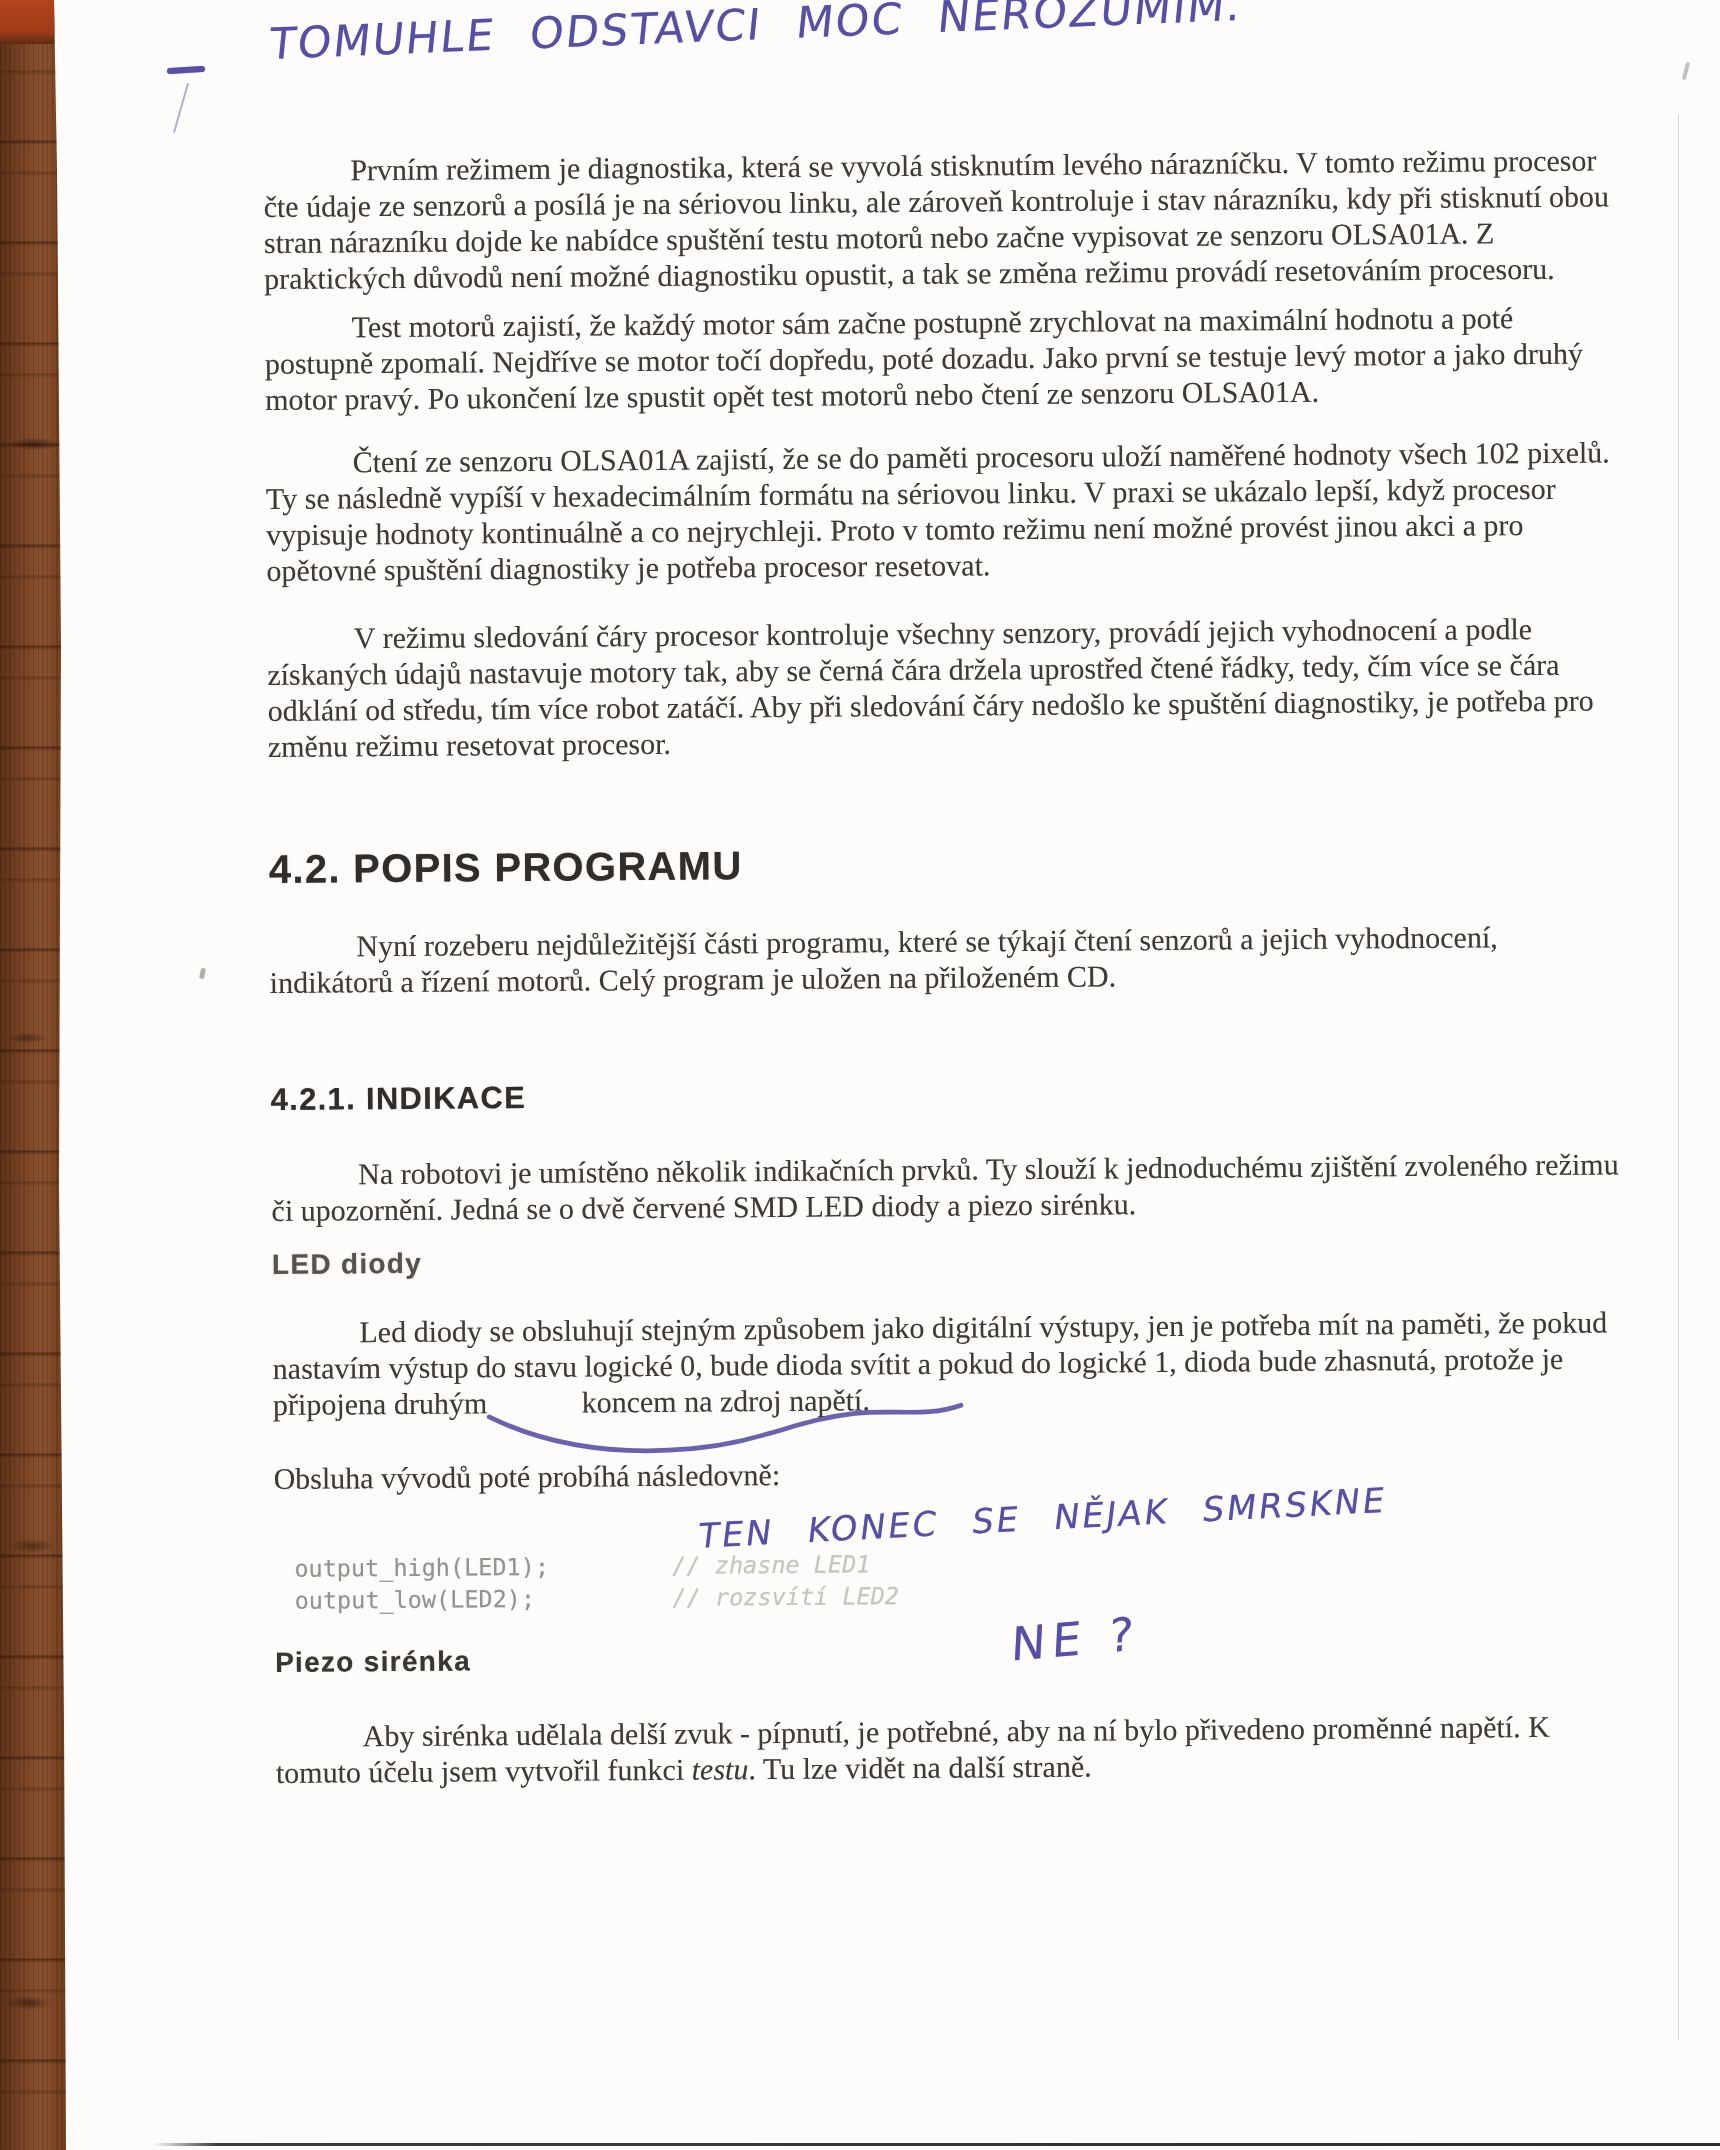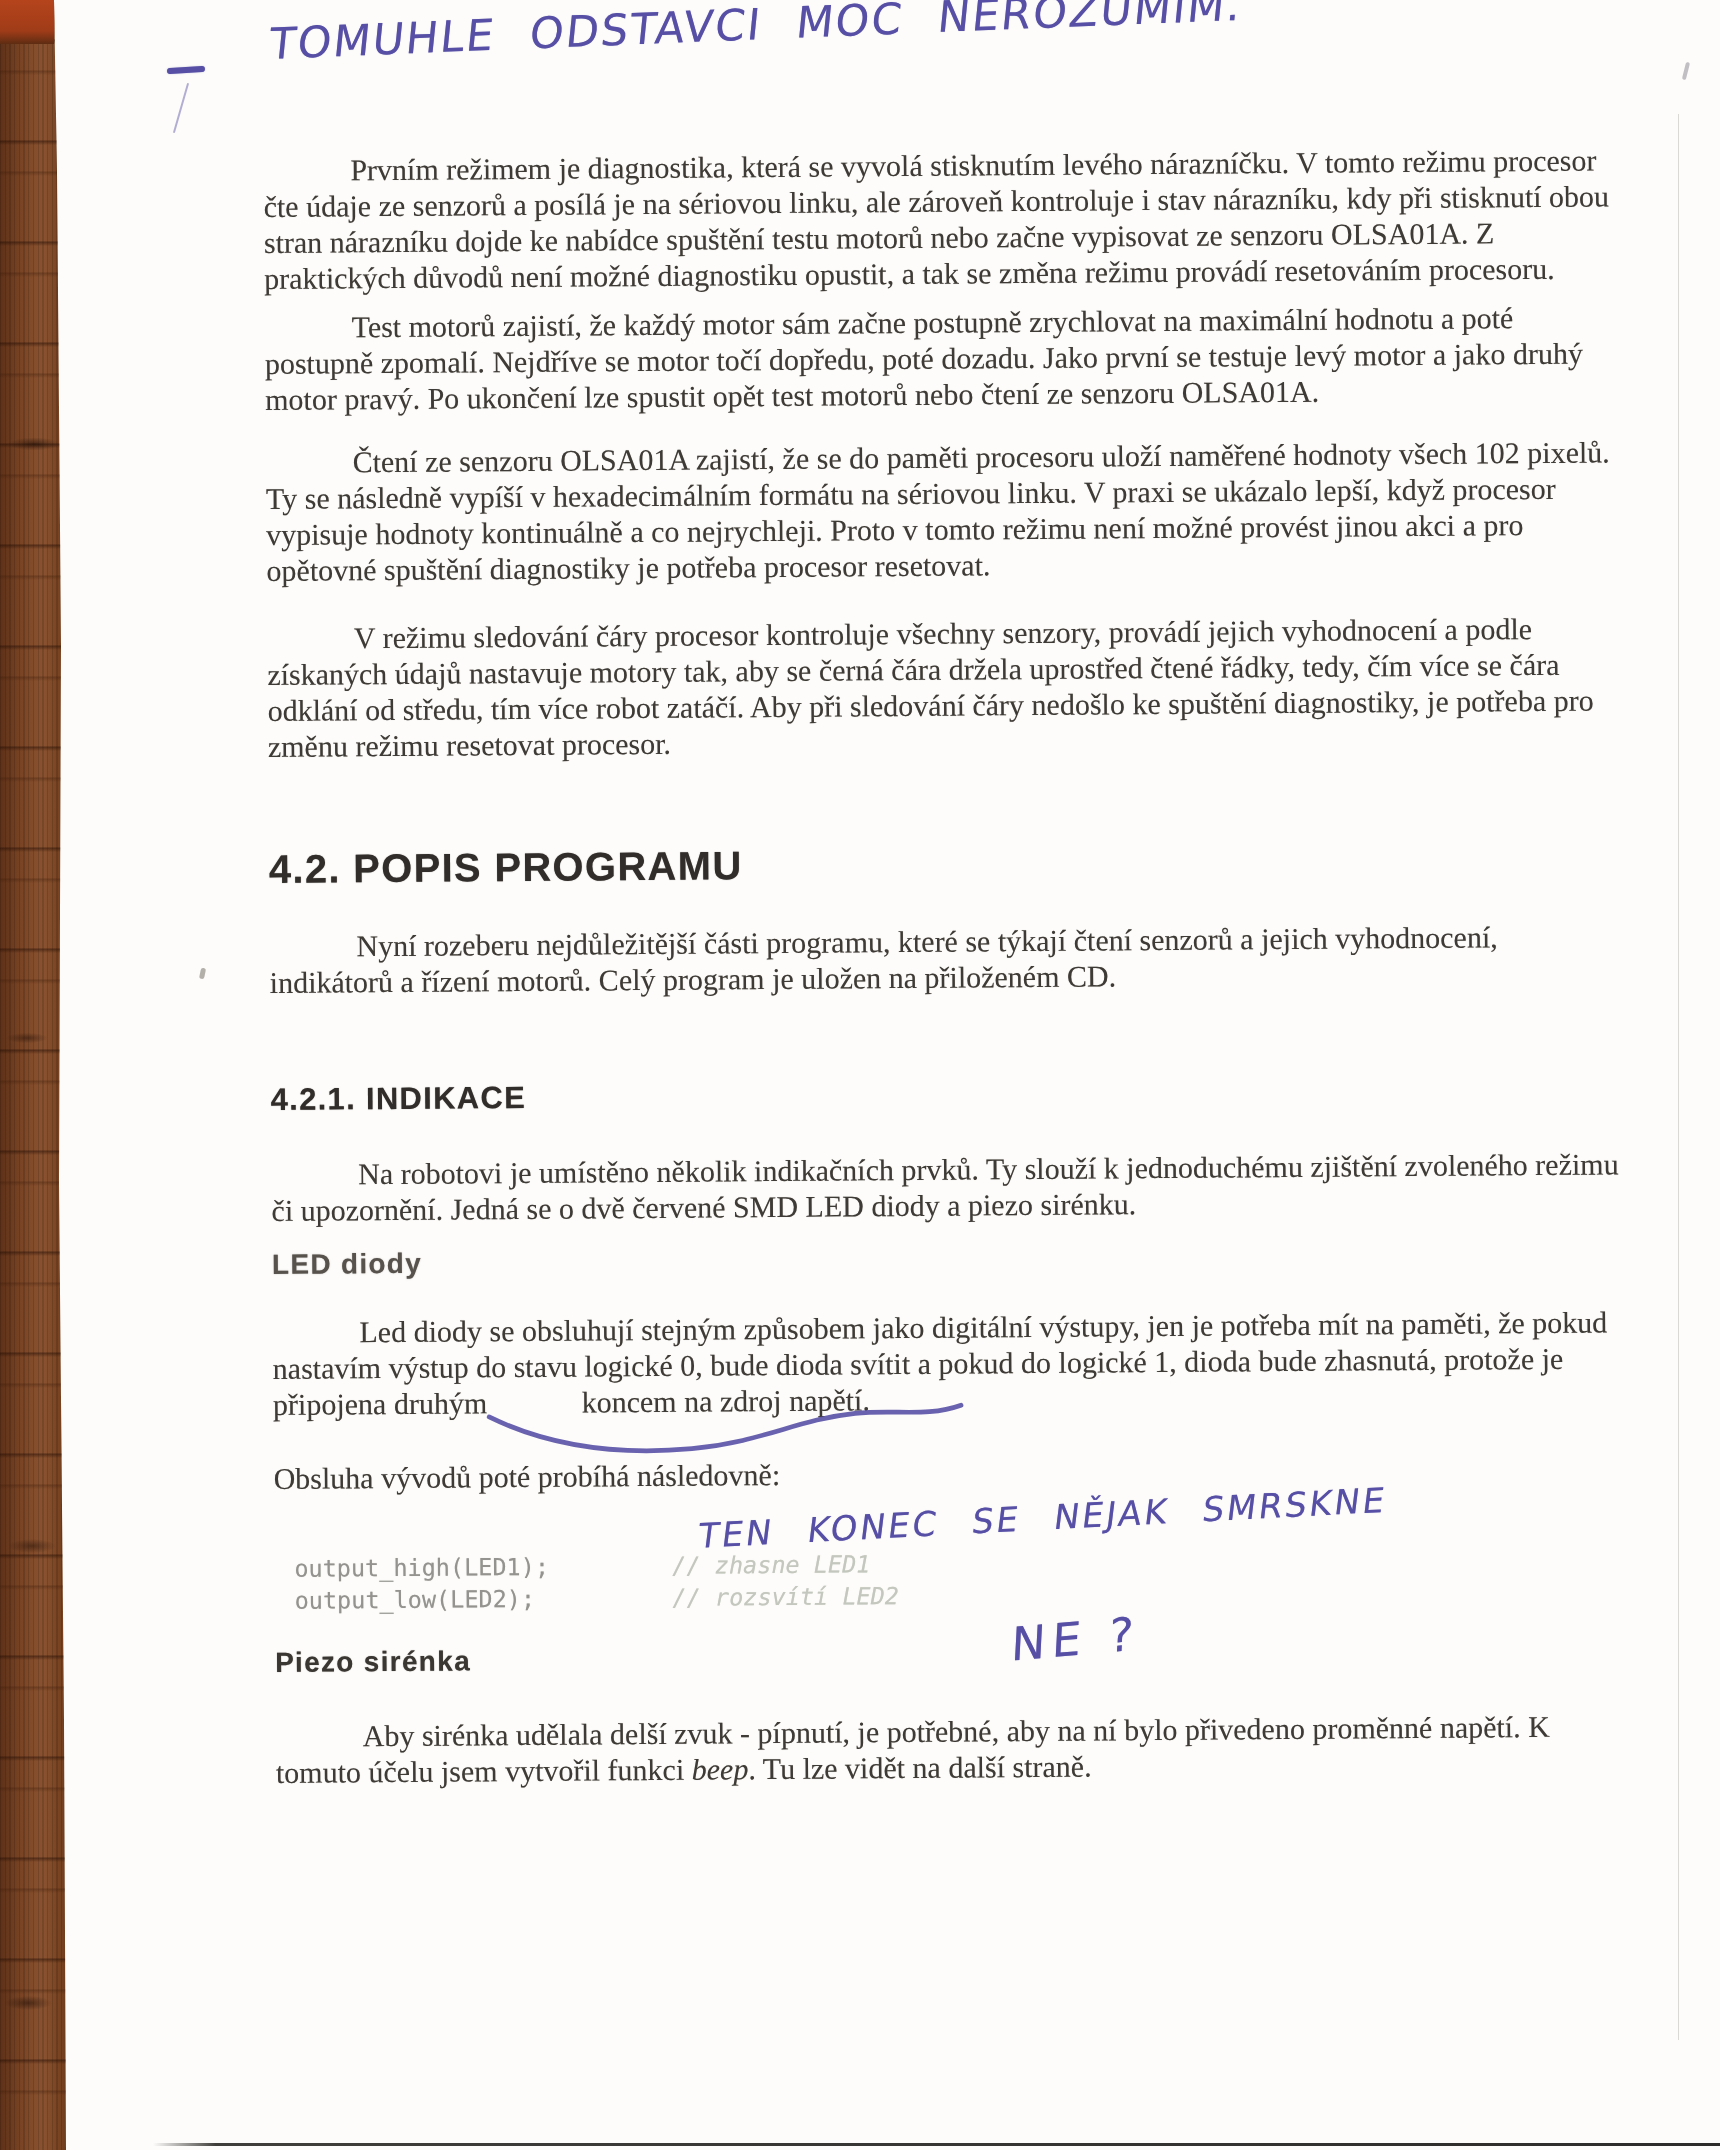--- a/index.html
+++ b/index.html
@@ -166,17 +166,17 @@
         <span class="code-comment">// zhasne LED1</span>
       </div>
       <div class="code-line">
         <span class="code-text">output_low(LED2);</span>
         <span class="code-comment">// rozsvítí LED2</span>
       </div>
     </div>
 
     <h4 class="h-piezo">Piezo sirénka</h4>
 
-    <p class="para m-p8"><span>Aby sirénka udělala delší zvuk - pípnutí, je potřebné, aby na ní bylo přivedeno proměnné napětí. K tomuto účelu jsem vytvořil funkci </span><span class="italic">beep</span><span>. Tu lze vidět na další straně.</span></p>
+    <p class="para m-p8"><span>Aby sirénka udělala delší zvuk - pípnutí, je potřebné, aby na ní bylo přivedeno proměnné napětí. K tomuto účelu jsem vytvořil funkci </span><span class="italic">testu</span><span>. Tu lze vidět na další straně.</span></p>
 
   </div>
 </div>
 
 
 </body></html>

